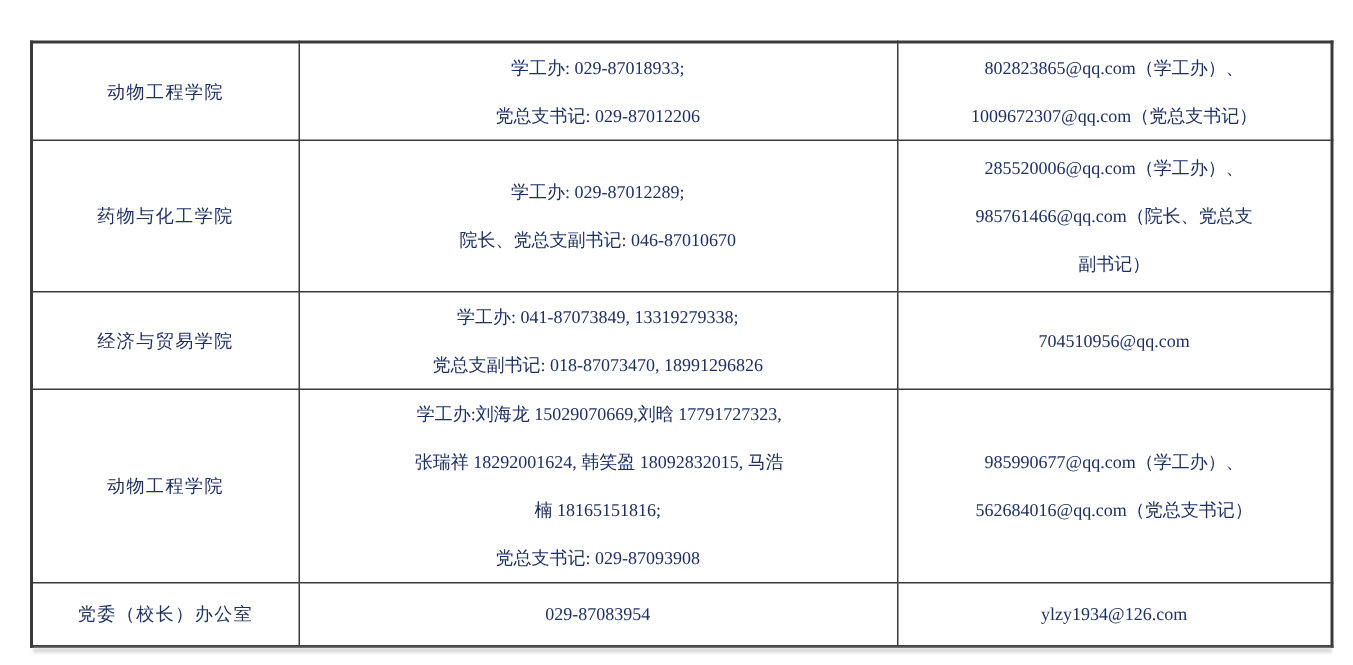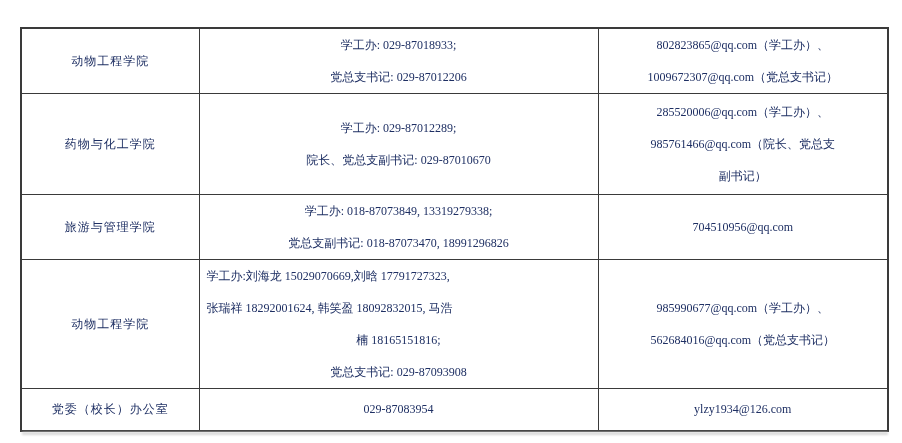--- a/index.html
+++ b/index.html
@@ -33,21 +33,21 @@
   }
   col.c-dept  { width: 178px; }
   col.c-phone { width: 399px; }
   col.c-email { width: 290px; }
   tr.r1 { height: 65px; }
   tr.r2 { height: 101px; }
   tr.r3 { height: 65px; }
   tr.r4 { height: 127px; }
   tr.r5 { height: 42px; }
   .line { line-height: 32px; white-space: nowrap; }
-  .line.wrapfill { text-align: left; padding-left: 2px; }
+  .line.wrapfill { text-align: center; padding-left: 2px; }
   .dept { line-height: 22px; letter-spacing: 1px; }
   .single { line-height: 20px; }
   .scan-artifact {
     position: absolute;
     left: 22px;
     top: 432px;
     width: 866px;
     height: 3px;
     background: #d8d8d8;
     filter: blur(1px);
@@ -76,35 +76,35 @@
         <div class="line">1009672307@qq.com（党总支书记）</div>
       </td>
     </tr>
 
     <tr class="r2">
       <td>
         <div class="dept">药物与化工学院</div>
       </td>
       <td>
         <div class="line">学工办: 029-87012289;</div>
-        <div class="line">院长、党总支副书记: 029-87010670</div>
+        <div class="line">院长、党总支副书记: 046-87010670</div>
       </td>
       <td>
         <div class="line">285520006@qq.com（学工办）、</div>
         <div class="line">985761466@qq.com（院长、党总支</div>
         <div class="line">副书记）</div>
       </td>
     </tr>
 
     <tr class="r3">
       <td>
-        <div class="dept">旅游与管理学院</div>
+        <div class="dept">经济与贸易学院</div>
       </td>
       <td>
-        <div class="line">学工办: 018-87073849, 13319279338;</div>
+        <div class="line">学工办: 041-87073849, 13319279338;</div>
         <div class="line">党总支副书记: 018-87073470, 18991296826</div>
       </td>
       <td>
         <div class="line">704510956@qq.com</div>
       </td>
     </tr>
 
     <tr class="r4">
       <td>
         <div class="dept">动物工程学院</div>

